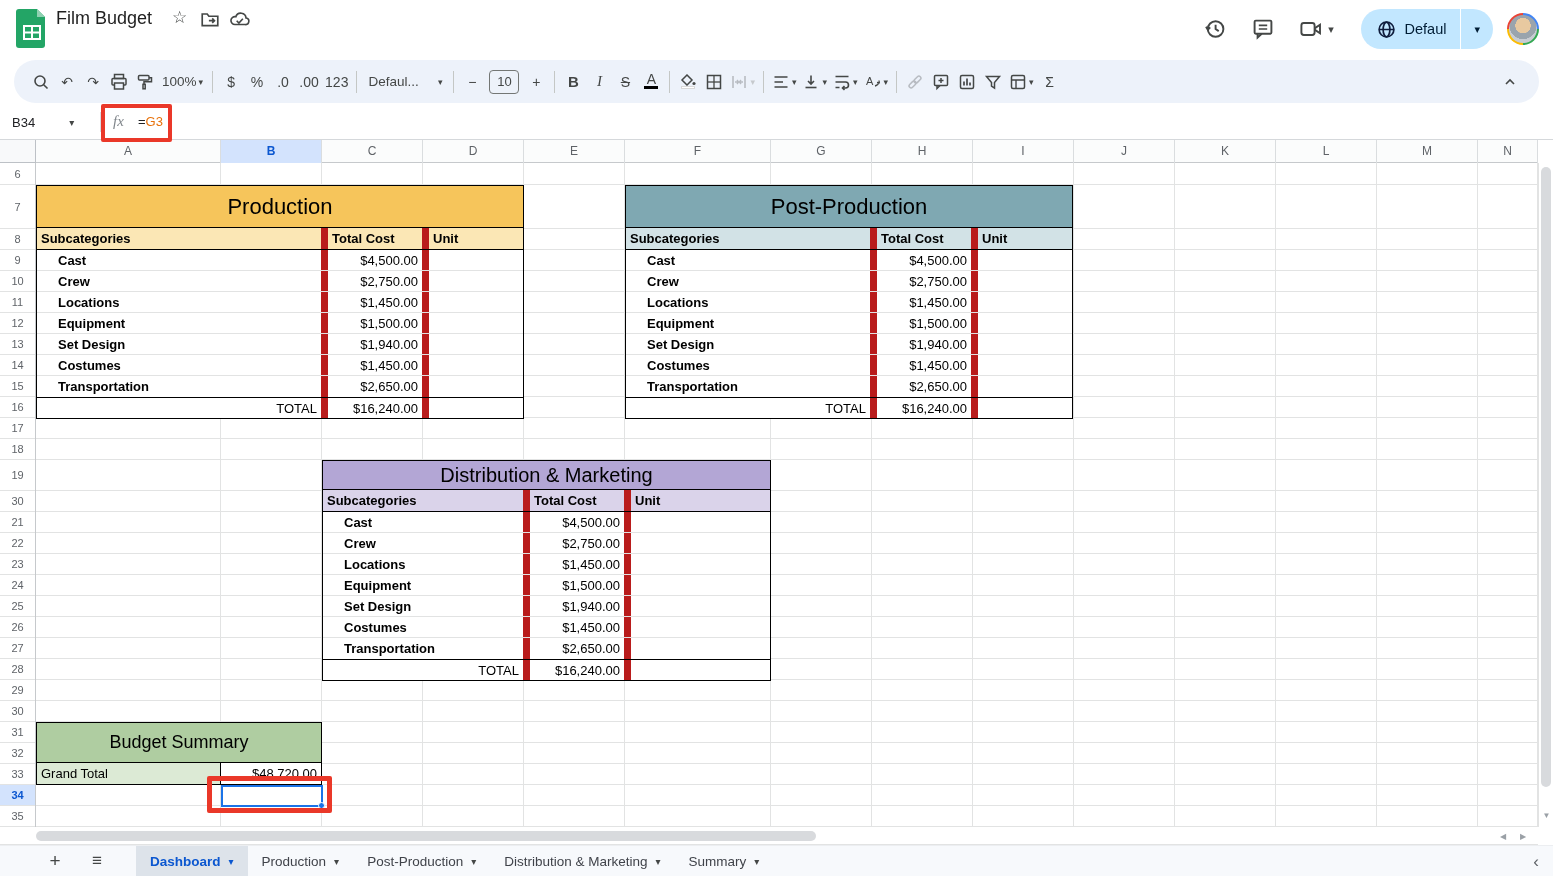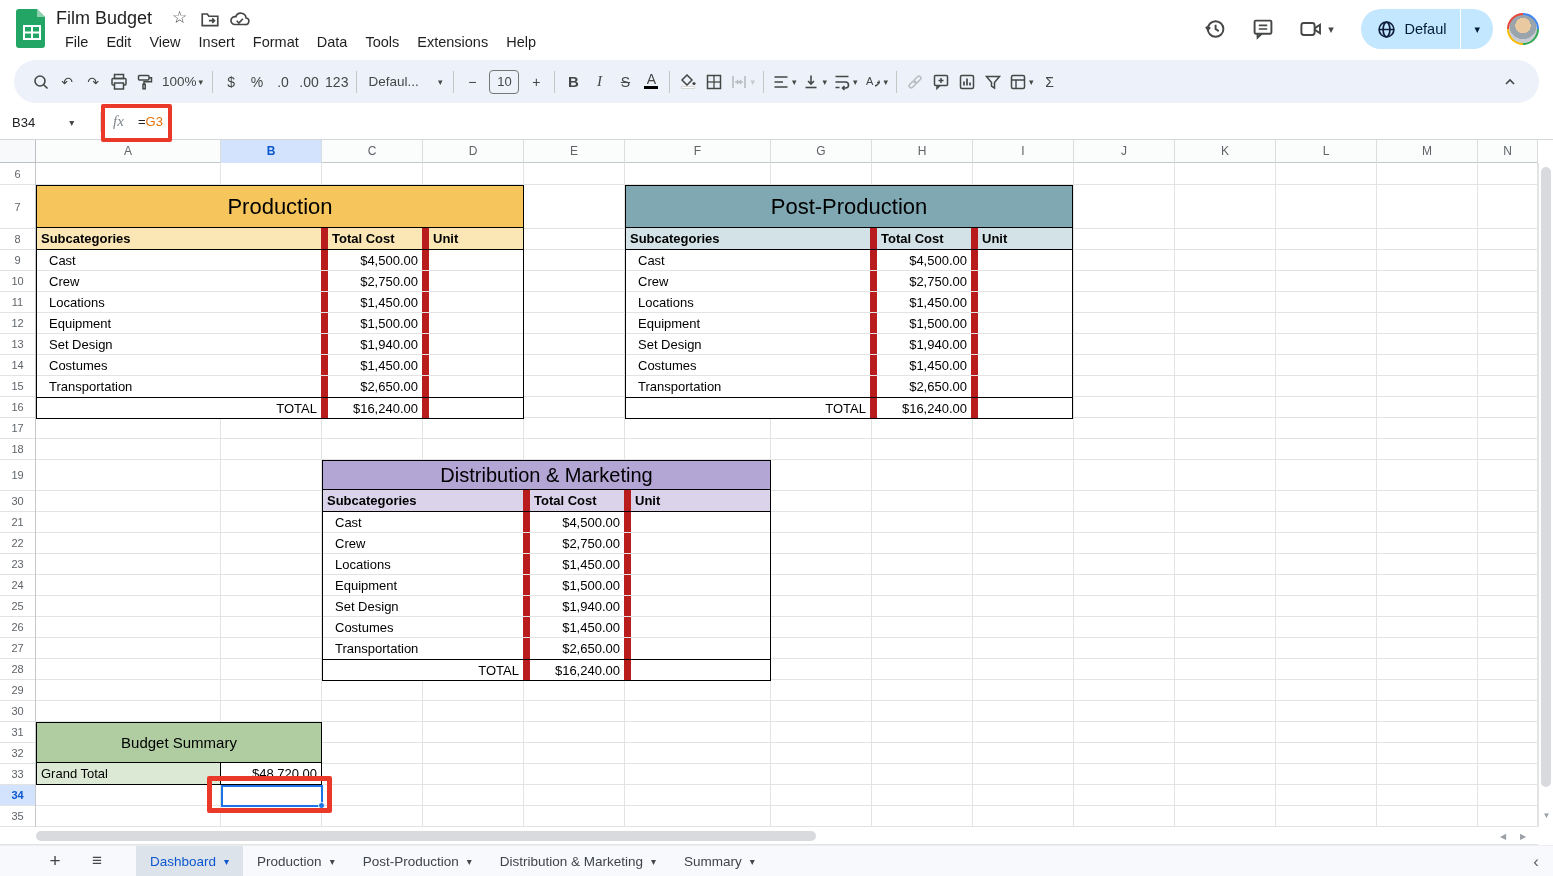--- a/index.html
+++ b/index.html
@@ -84,41 +84,41 @@
 
   
   .sheet-table { position:absolute; border:1px solid #000; background:#fff; z-index:2; }
   .t-title { border-bottom:1px solid #000; text-align:center; font-size:22px; color:#000; display:flex; align-items:center; justify-content:center; }
   .t-head { display:flex; border-bottom:1px solid #000; font-weight:700; font-size:13px; }
   .t-head .t-c { display:flex; align-items:center; padding-left:4px; height:21px; }
   .t-row { display:flex; border-bottom:1px solid #e2e3e3; height:21px; }
   .t-row:last-child { border-bottom:none; }
   .t-c { font-size:13px; color:#000; }
   .t-c.c2, .t-c.c3 { border-left:7px solid #b91c1c; }
-  .cell-label { display:flex; align-items:center; padding-left:12px; }
+  .cell-label { display:flex; align-items:center; padding-left:21px;font-weight:bold; }
   .cell-num { display:flex; align-items:center; justify-content:flex-end; padding-right:4px; }
   .t-total { display:flex; border-top:1px solid #000; height:21px; }
 
   .production { left:0; top:22px; width:488px; }
   .production .t-title { height:42px; background:#f6c55b; }
   .production .t-head { background:#fbe7b5; }
   .production .c1 { width:284px; } .production .c2 { width:101px; } .production .c3 { flex:1; }
 
   .post { left:589px; top:22px; width:448px; }
   .post .t-title { height:42px; background:#7fa8b2; }
   .post .t-head { background:#d2e2e6; }
   .post .c1 { width:244px; } .post .c2 { width:101px; } .post .c3 { flex:1; }
 
   .dist { left:286px; top:297px; width:449px; }
   .dist .t-title { height:29px; background:#b3a6d5; font-size:20px; }
   .dist .t-head { background:#dad3ea; }
   .dist .c1 { width:200px; } .dist .c2 { width:101px; } .dist .c3 { flex:1; }
 
   .summary-table { left:0; top:559px; width:286px; }
-  .summary-table .t-title { height:40px; background:#afcda1; font-size:15px; }
+  .summary-table .t-title { height:40px; background:#afcda1; font-size:18px; }
   .s-row { display:flex; height:21px; border-bottom:1px solid #000; }
   .s-row:last-child { border-bottom:none; }
   .s-label { width:183px; background:#dcead5; font-size:13px; display:flex; align-items:center; padding-left:4px; }
   .s-value { flex:1; border-left:1px solid #000; background:#fff; font-size:13px; display:flex; align-items:center; justify-content:flex-end; padding-right:4px; }
 
   .selection { position:absolute; left:185px; top:622px; width:102px; height:22px; border:2px solid #1a73e8; z-index:4; }
   .fill-handle { position:absolute; right:-4px; bottom:-4px; width:7px; height:7px; background:#1a73e8; border:1px solid #fff; border-radius:50%; }
   .red-box-cell { position:absolute; left:171px; top:613px; width:125px; height:37px; border:5px solid #ea3829; border-radius:2px; z-index:6; }
 
   
@@ -129,21 +129,21 @@
   .vscroll { position:absolute; left:1538px; top:163px; width:15px; height:664px; background:#fff; border-left:1px solid #e2e3e3; }
   .vthumb { position:absolute; left:2px; top:4px; width:10px; height:620px; background:#d8dadd; border-radius:5px; }
   .vs-btn { position:absolute; left:0; top:644px; width:15px; height:16px; display:flex; align-items:center; justify-content:center; color:#9aa0a6; font-size:8px; }
 
   
   .tabbar { position:absolute; left:0; top:845px; width:1553px; height:31px; background:#f7f9fc; border-top:1px solid #eceef1; display:flex; align-items:stretch; }
   .tab-plus { width:30px; margin-left:40px; display:flex; align-items:center; justify-content:center; color:#444746; font-size:19px; }
   .tab-all { width:30px; margin-left:12px; display:flex; align-items:center; justify-content:center; color:#444746; font-size:17px; font-weight:700; }
   .sheet-tab { display:flex; align-items:center; padding:0 14px; font-size:13.5px; color:#40434a; font-weight:500; }
   .sheet-tab .tab-caret { font-size:10px; color:#444746; margin-left:8px; }
-  .sheet-tab.active { background:#dde3ea; color:#0b57d0; font-weight:400; margin-left:24px; }
+  .sheet-tab.active { background:#dde3ea; color:#0b57d0; font-weight:700; margin-left:24px; }
   .sheet-tab.active .tab-caret { color:#0b57d0; }
   .tab-chevron { position:absolute; right:14px; top:0; height:31px; display:flex; align-items:center; color:#5f6368; font-size:17px; }
 </style>
 </head>
 <body>
 
 <div class="topbar">
   <div class="logo">
     <svg class="icn" width="32" height="41" viewBox="0 0 32 41">
       <path d="M3 1 h18 l8 8 v28 a3 3 0 0 1 -3 3 h-23 a3 3 0 0 1 -3 -3 v-33 a3 3 0 0 1 3 -3 z" fill="#23a566"></path>
@@ -164,31 +164,20 @@
           </svg>
       </span>
       <span class="ticon">
         <svg class="icn" width="22" height="20" viewBox="0 0 20 18" style="margin:4px auto 0;">
             <path d="M5.5 14 a3.6 3.6 0 1 1 .7-7.1 a4.8 4.8 0 0 1 9.3 1.2 a2.9 2.9 0 0 1 -.9 5.9 z" fill="none" stroke="#444746" stroke-width="1.5"></path>
             <path d="M7 10.6 l2 2 3.6-3.8" fill="none" stroke="#444746" stroke-width="1.5"></path>
           </svg>
       </span>
     </span>
   </div>
-  <div class="menubar">
-      <span class="menu-item">File</span>
-      <span class="menu-item">Edit</span>
-      <span class="menu-item">View</span>
-      <span class="menu-item">Insert</span>
-      <span class="menu-item">Format</span>
-      <span class="menu-item">Data</span>
-      <span class="menu-item">Tools</span>
-      <span class="menu-item">Extensions</span>
-      <span class="menu-item">Help</span>
-    </div>
 
   <div class="top-right">
     <span class="tr-icon">
       <svg class="icn" width="24" height="24" viewBox="0 0 20 20">
           <circle cx="10.5" cy="10" r="6.5" fill="none" stroke="#444746" stroke-width="1.6"></circle>
           <path d="M10.5 6.5 v3.5 l2.6 1.8" fill="none" stroke="#444746" stroke-width="1.6"></path>
           <path d="M2.5 8.2 l1.5 2.4 2-2" fill="none" stroke="#444746" stroke-width="1.6"></path>
         </svg>
     </span>
     <span class="tr-icon">

